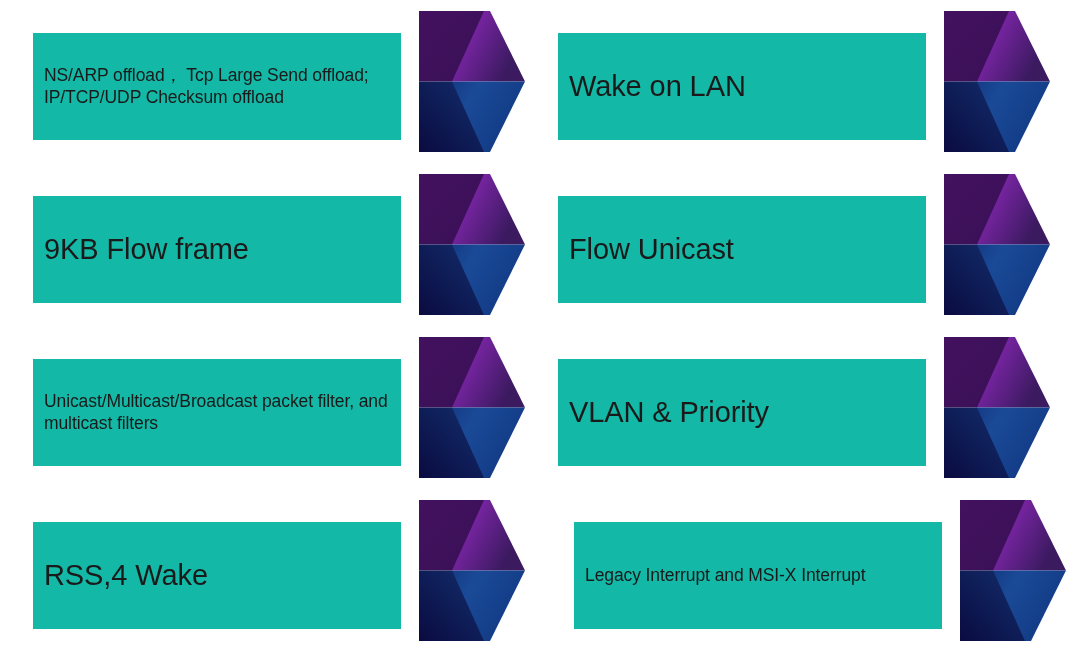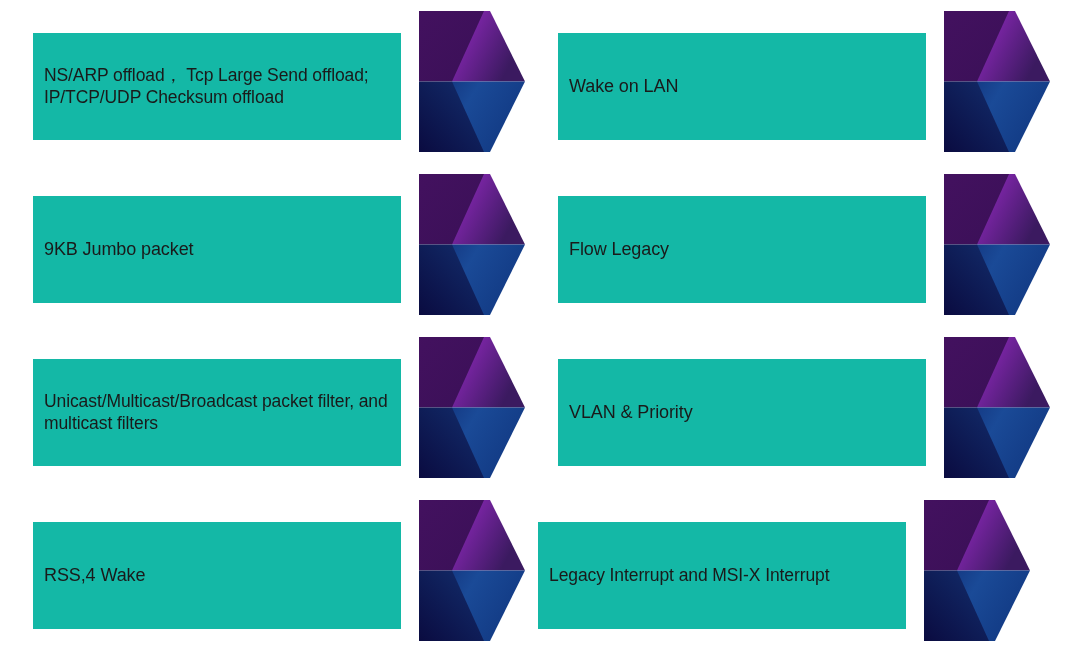--- a/index.html
+++ b/index.html
@@ -45,21 +45,21 @@
 
   .bar-label {
     color: #1a1a1a;
     line-height: 1.22;
     letter-spacing: -0.1px;
     white-space: pre-line;
   }
 
   
   .item.big .bar-label {
-    font-size: 18px;
+    font-size: 29px;
   }
   
   .item.small .bar-label {
     font-size: 17.5px;
   }
 
   
   .chev {
     position: absolute;
     left: 353px;
@@ -84,21 +84,21 @@
     <path d="M33 0 H104 L66 70.5 H33 Z" fill="url(#gPurpleCorner)" opacity="0"></path>
     <path d="M33 0 H98 L66 70.5 H33 Z" fill="url(#gPurpleCorner)"></path>
 
     <path d="M66 70.5 H139 L104 141 H33 Z" fill="url(#gBlue)"></path>
 
     <path d="M33 70.5 H66 L98 141 H33 Z" fill="url(#gBlueCorner)"></path>
   </svg>
     </div>
     <div class="item big" style="left: 33px; top: 174px;">
       <div class="bar">
-        <span class="bar-label">9KB Jumbo packet</span>
+        <span class="bar-label">9KB Flow frame</span>
       </div>
   <svg class="chev" viewBox="0 0 139 141">
 
     <path d="M33 0 H104 L139 70.5 H66 Z" fill="url(#gPurple)"></path>
 
     <path d="M33 0 H104 L66 70.5 H33 Z" fill="url(#gPurpleCorner)" opacity="0"></path>
     <path d="M33 0 H98 L66 70.5 H33 Z" fill="url(#gPurpleCorner)"></path>
 
     <path d="M66 70.5 H139 L104 141 H33 Z" fill="url(#gBlue)"></path>
 
@@ -148,21 +148,21 @@
     <path d="M33 0 H104 L66 70.5 H33 Z" fill="url(#gPurpleCorner)" opacity="0"></path>
     <path d="M33 0 H98 L66 70.5 H33 Z" fill="url(#gPurpleCorner)"></path>
 
     <path d="M66 70.5 H139 L104 141 H33 Z" fill="url(#gBlue)"></path>
 
     <path d="M33 70.5 H66 L98 141 H33 Z" fill="url(#gBlueCorner)"></path>
   </svg>
     </div>
     <div class="item big" style="left: 558px; top: 174px;">
       <div class="bar">
-        <span class="bar-label">Flow Legacy</span>
+        <span class="bar-label">Flow Unicast</span>
       </div>
   <svg class="chev" viewBox="0 0 139 141">
 
     <path d="M33 0 H104 L139 70.5 H66 Z" fill="url(#gPurple)"></path>
 
     <path d="M33 0 H104 L66 70.5 H33 Z" fill="url(#gPurpleCorner)" opacity="0"></path>
     <path d="M33 0 H98 L66 70.5 H33 Z" fill="url(#gPurpleCorner)"></path>
 
     <path d="M66 70.5 H139 L104 141 H33 Z" fill="url(#gBlue)"></path>
 
@@ -178,21 +178,21 @@
     <path d="M33 0 H104 L139 70.5 H66 Z" fill="url(#gPurple)"></path>
 
     <path d="M33 0 H104 L66 70.5 H33 Z" fill="url(#gPurpleCorner)" opacity="0"></path>
     <path d="M33 0 H98 L66 70.5 H33 Z" fill="url(#gPurpleCorner)"></path>
 
     <path d="M66 70.5 H139 L104 141 H33 Z" fill="url(#gBlue)"></path>
 
     <path d="M33 70.5 H66 L98 141 H33 Z" fill="url(#gBlueCorner)"></path>
   </svg>
     </div>
-    <div class="item small" style="left: 538px; top: 500px;">
+    <div class="item small" style="left: 574px; top: 500px;">
       <div class="bar">
         <span class="bar-label">Legacy Interrupt and MSI-X Interrupt</span>
       </div>
   <svg class="chev" viewBox="0 0 139 141">
 
     <path d="M33 0 H104 L139 70.5 H66 Z" fill="url(#gPurple)"></path>
 
     <path d="M33 0 H104 L66 70.5 H33 Z" fill="url(#gPurpleCorner)" opacity="0"></path>
     <path d="M33 0 H98 L66 70.5 H33 Z" fill="url(#gPurpleCorner)"></path>
 

